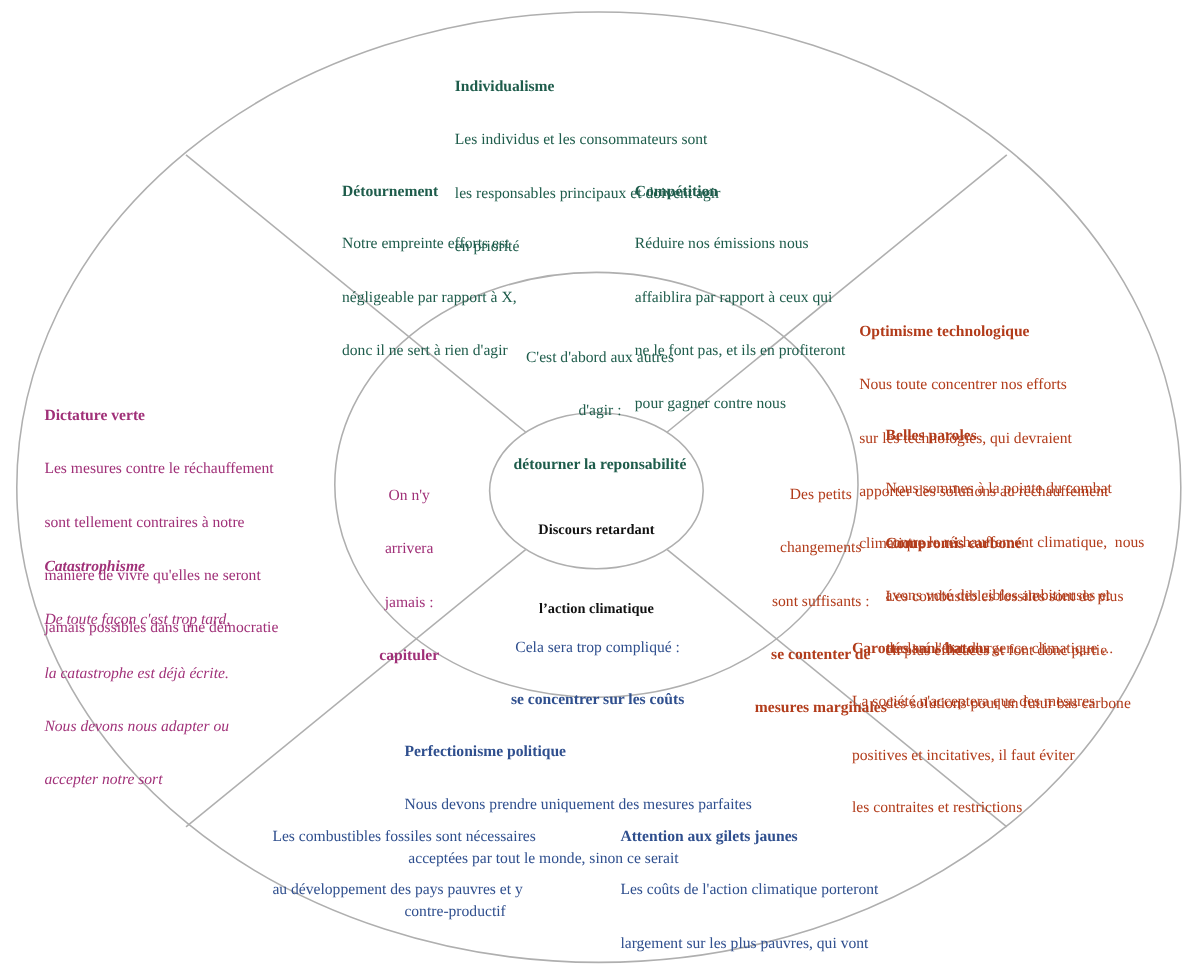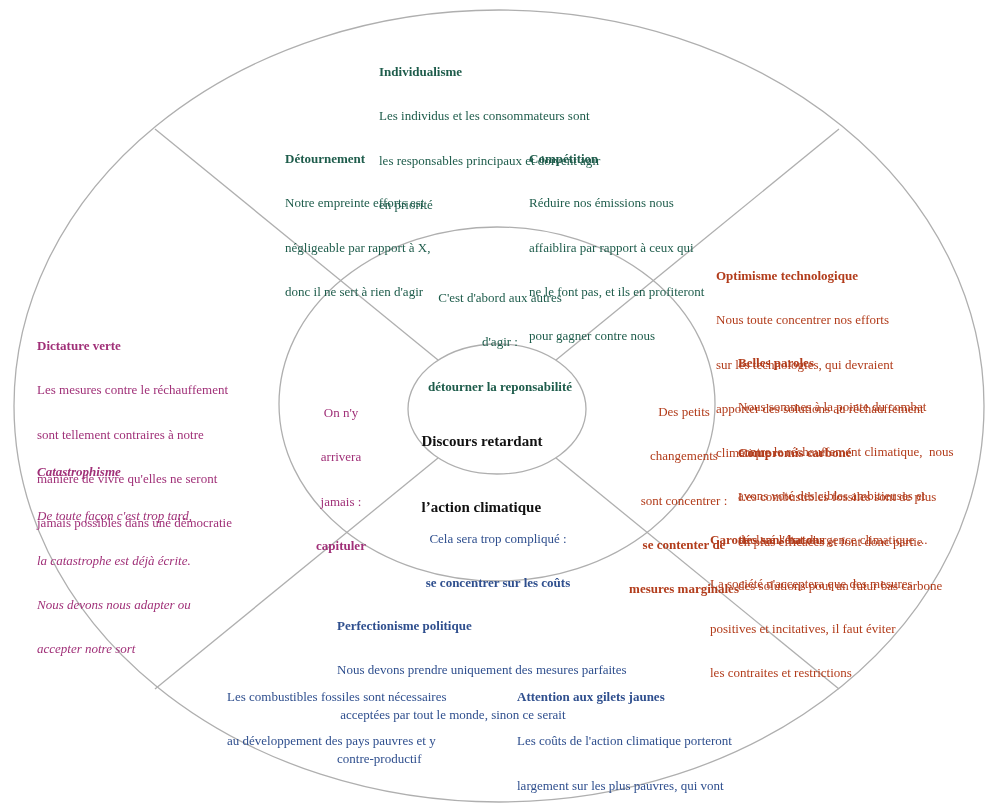--- a/index.html
+++ b/index.html
@@ -30,24 +30,25 @@
   .green  { color: var(--green); }
   .orange { color: var(--orange); }
   .purple { color: var(--purple); }
   .navy   { color: var(--navy); }
   .qlabel {
     text-align: center;
     transform: translateX(-50%);
   }
   .center-title {
     position: absolute;
-    left: 482px;
+    left: 497px;
     top: 386px;
     transform: translateX(-50%);
-    font-size: 15px;
+    text-align: center;
+    font-size: 12px;
     line-height: 22px;
     font-weight: bold;
     color: var(--title_color);
     white-space: pre;
   }
 </style>
 </head>
 <body>
 
 <div id="canvas">
@@ -76,21 +77,21 @@
   <div class="block qlabel purple" style="left:341px; top:377px;">
     <div>On n'y</div>
     <div>arrivera</div>
     <div>jamais :</div>
     <div class="hd">capituler</div>
   </div>
 
   <div class="block qlabel orange" style="left:646px; top:376px;margin-left:38px;">
     <div>Des petits</div>
     <div>changements</div>
-    <div>sont concentrer :</div>
+    <div>sont suffisants :</div>
     <div class="hd">se contenter de</div>
     <div class="hd">mesures marginales</div>
   </div>
 
   <div class="block qlabel navy" style="left:498px; top:503px;">
     <div>Cela sera trop compliqué :</div>
     <div class="hd">se concentrer sur les coûts</div>
   </div>
 
   <div class="block green" style="left:379px; top:36px;">

